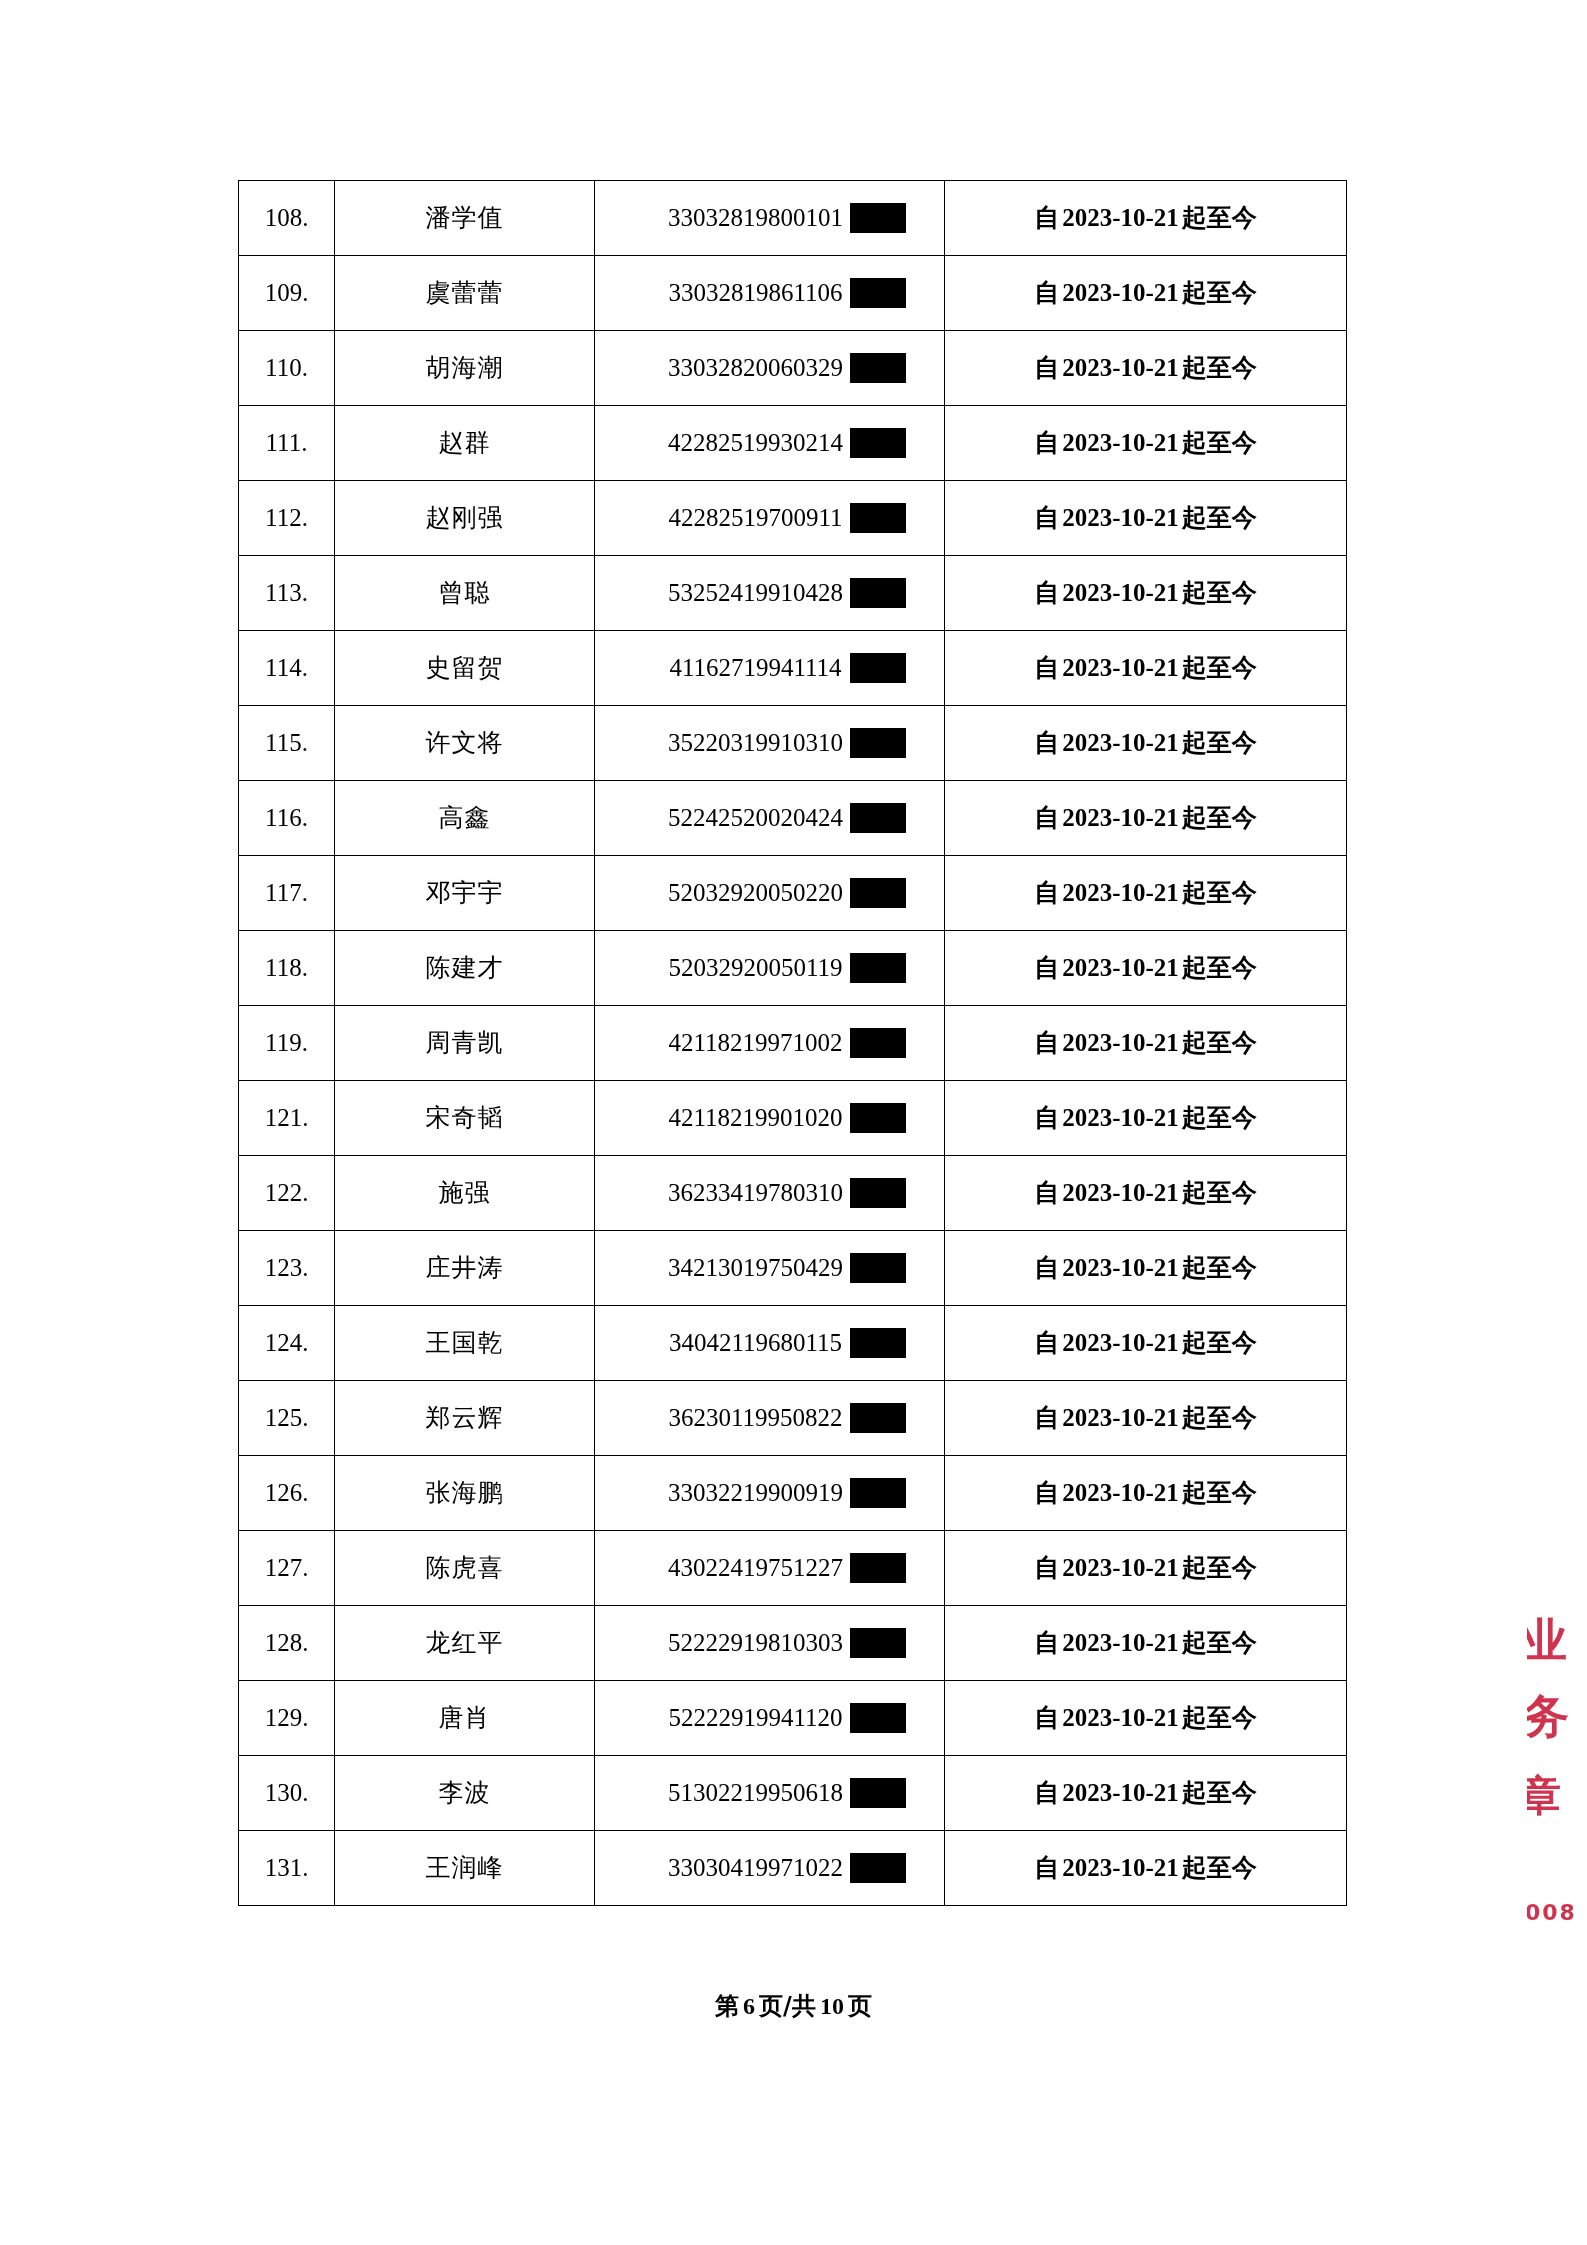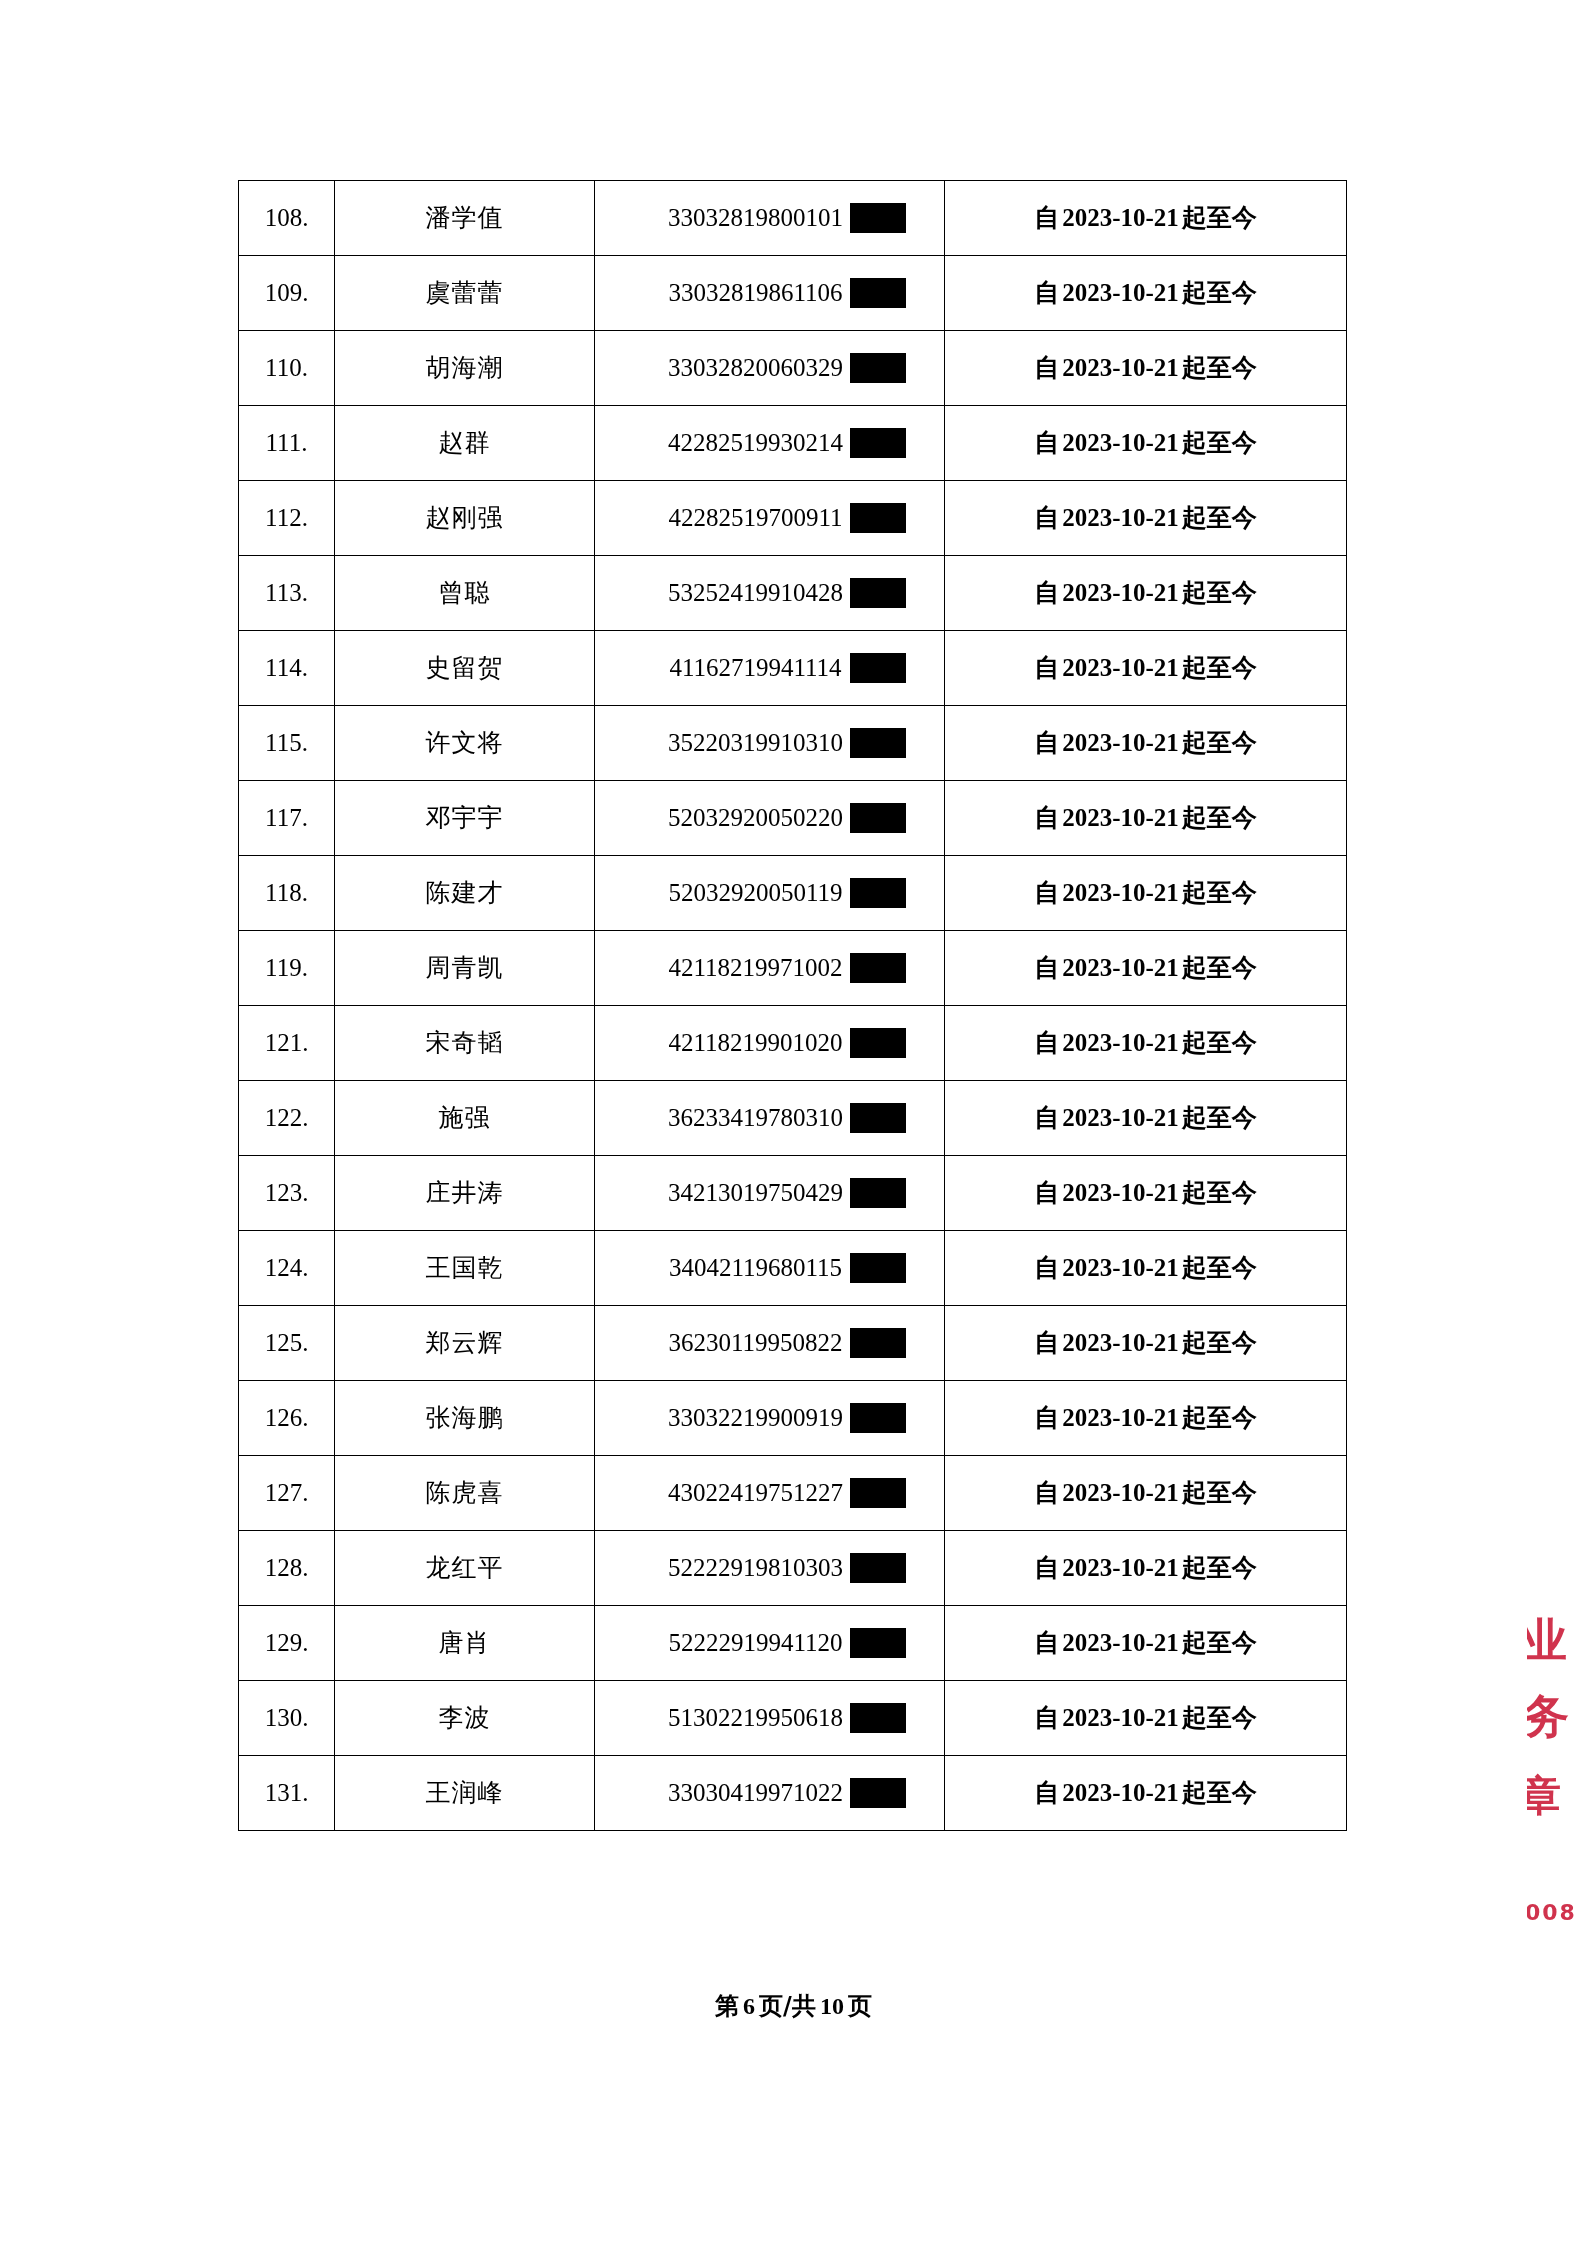--- a/index.html
+++ b/index.html
@@ -240,20 +240,31 @@
         <td class="cell-name">许文将</td>
         <td class="cell-id">
           <span class="idnum">35220319910310</span>
           <span class="redact"></span>
         </td>
         <td class="cell-date">
           <span class="cn">自</span><span class="dt">2023-10-21</span><span class="cn">起至今</span>
         </td>
       </tr>
 
+      <tr>
+        <td class="cell-index">116.</td>
+        <td class="cell-name">高鑫</td>
+        <td class="cell-id">
+          <span class="idnum">52242520020424</span>
+          <span class="redact"></span>
+        </td>
+        <td class="cell-date">
+          <span class="cn">自</span><span class="dt">2023-10-21</span><span class="cn">起至今</span>
+        </td>
+      </tr>
 
       <tr>
         <td class="cell-index">117.</td>
         <td class="cell-name">邓宇宇</td>
         <td class="cell-id">
           <span class="idnum">52032920050220</span>
           <span class="redact"></span>
         </td>
         <td class="cell-date">
           <span class="cn">自</span><span class="dt">2023-10-21</span><span class="cn">起至今</span>

